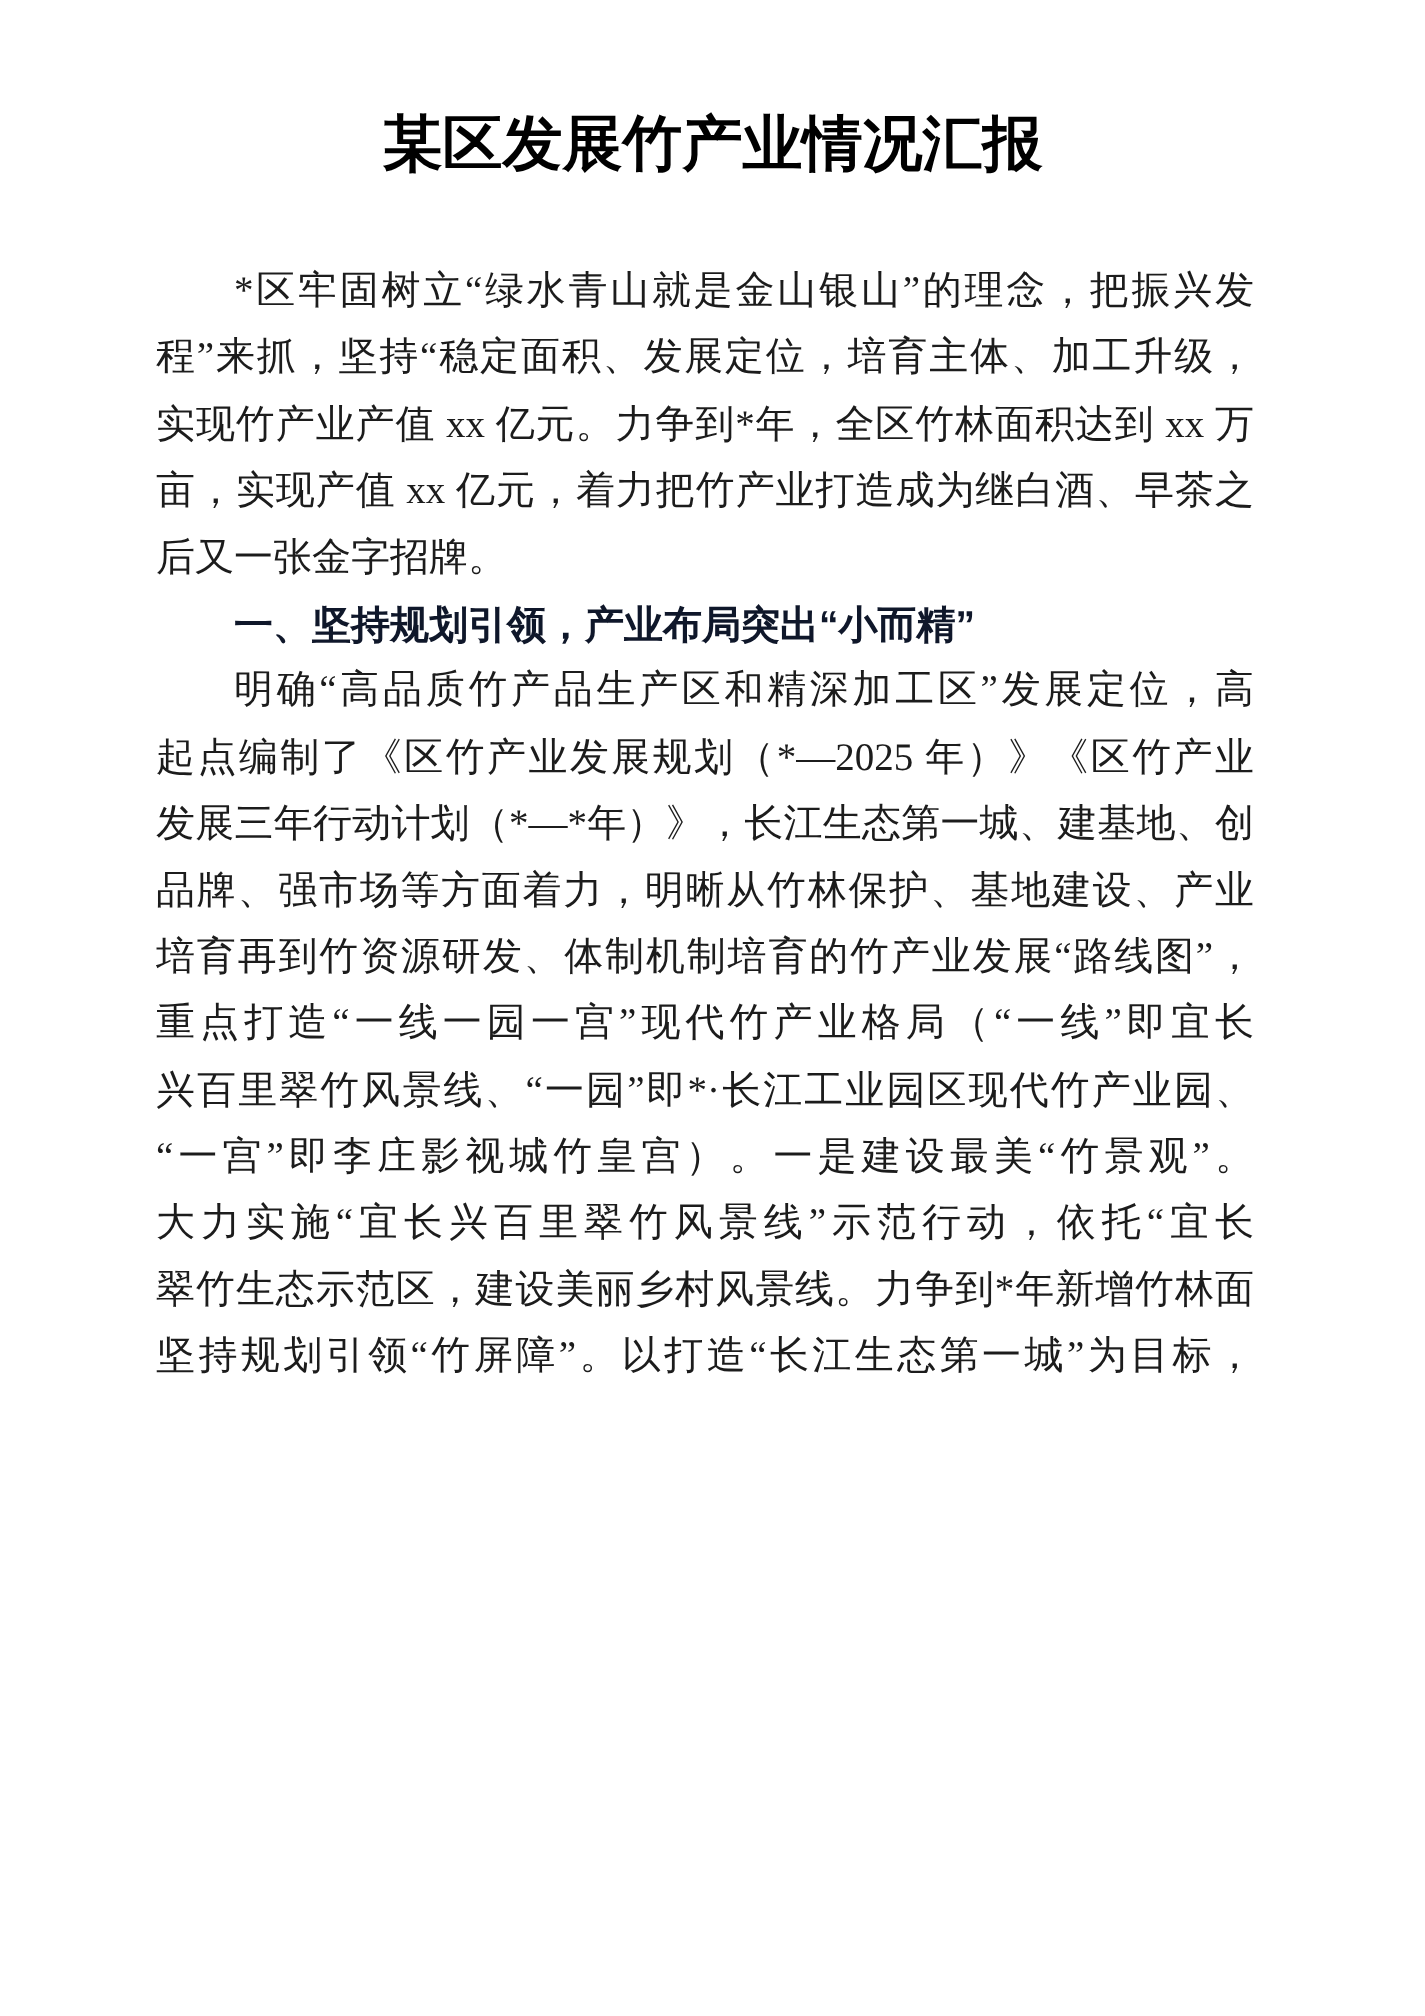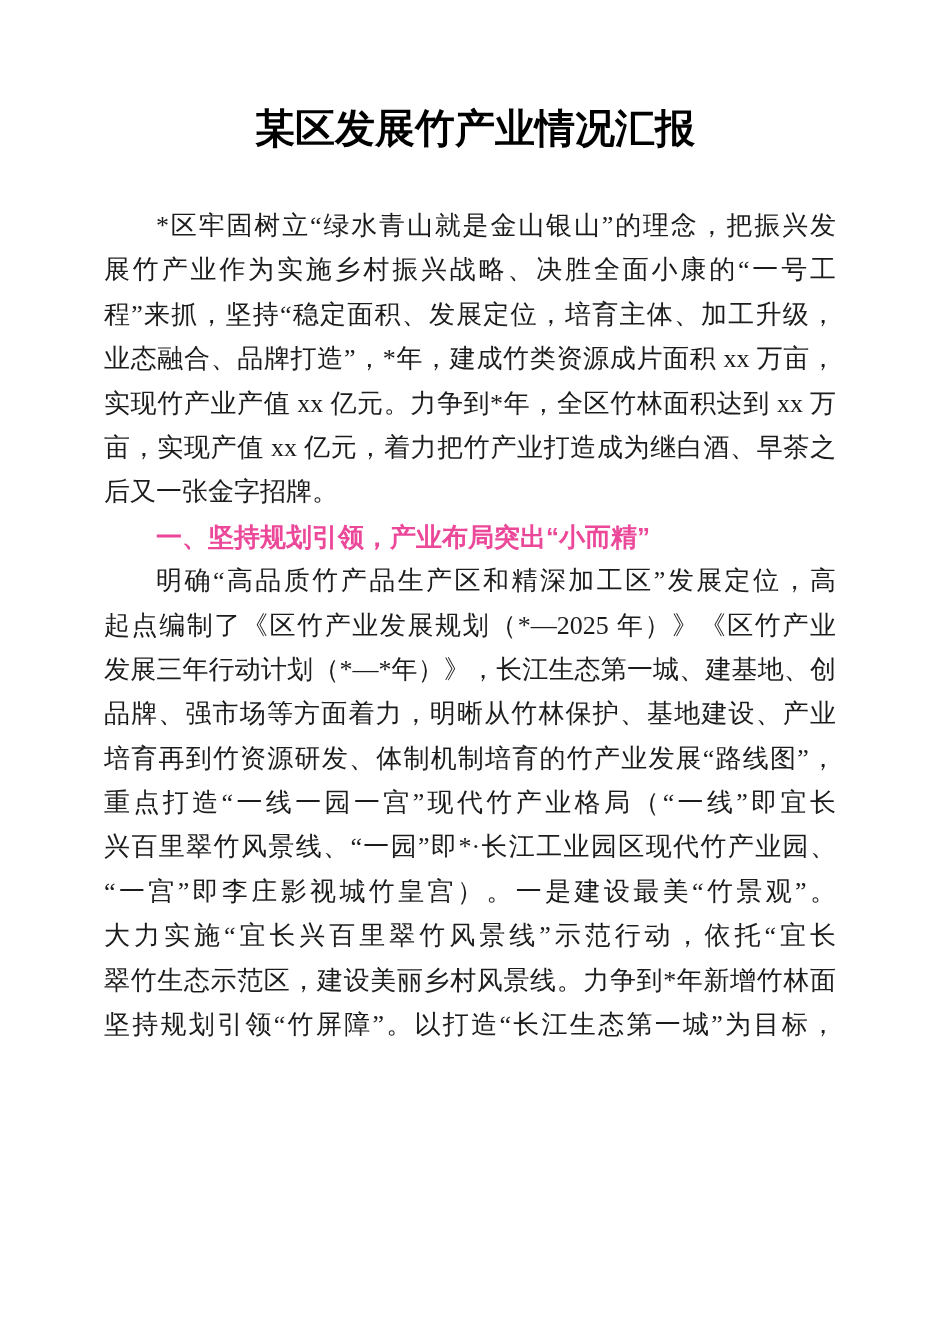--- a/index.html
+++ b/index.html
@@ -11,21 +11,21 @@
     position: relative;
     width: 950px;
     height: 1344px;
     background: #ffffff;
     overflow: hidden;
     font-family: "Liberation Serif", serif;
     color: #1c1c1c;
   }
   .doc-title {
     margin: 0;
-    padding-top: 104px;
+    padding-top: 72px;
     font-size: 40px;
     line-height: 48px;
     font-weight: bold;
     text-align: center;
     color: #000000;
     font-family: "DejaVu Serif", "Liberation Serif", serif;
   }
   .body-text {
     margin: 52px 0 0 104px;
     width: 732px;
@@ -41,38 +41,36 @@
   }
   .line.indent {
     text-indent: 2em;
   }
   .line.end {
     text-align-last: left;
   }
   .line.heading {
     font-family: "Liberation Sans", sans-serif;
     font-weight: bold;
-    color: #ec4899;
+    color: #0f172a;
     text-align-last: left;
     text-indent: 2em;
   }
 </style>
 </head>
 <body>
 
 <div class="page">
 
   <h1 class="doc-title">某区发展竹产业情况汇报</h1>
 
   <div class="body-text">
 
     <div class="line indent">*区牢固树立“绿水青山就是金山银山”的理念，把振兴发</div>
-    <div class="line">展竹产业作为实施乡村振兴战略、决胜全面小康的“一号工</div>
     <div class="line">程”来抓，坚持“稳定面积、发展定位，培育主体、加工升级，</div>
-    <div class="line">业态融合、品牌打造”，*年，建成竹类资源成片面积 xx 万亩，</div>
     <div class="line">实现竹产业产值 xx 亿元。力争到*年，全区竹林面积达到 xx 万</div>
     <div class="line">亩，实现产值 xx 亿元，着力把竹产业打造成为继白酒、早茶之</div>
     <div class="line end">后又一张金字招牌。</div>
 
     <div class="line heading">一、坚持规划引领，产业布局突出“小而精”</div>
 
     <div class="line indent">明确“高品质竹产品生产区和精深加工区”发展定位，高</div>
     <div class="line">起点编制了《区竹产业发展规划（*—2025 年）》《区竹产业</div>
     <div class="line">发展三年行动计划（*—*年）》，长江生态第一城、建基地、创</div>
     <div class="line">品牌、强市场等方面着力，明晰从竹林保护、基地建设、产业</div>

